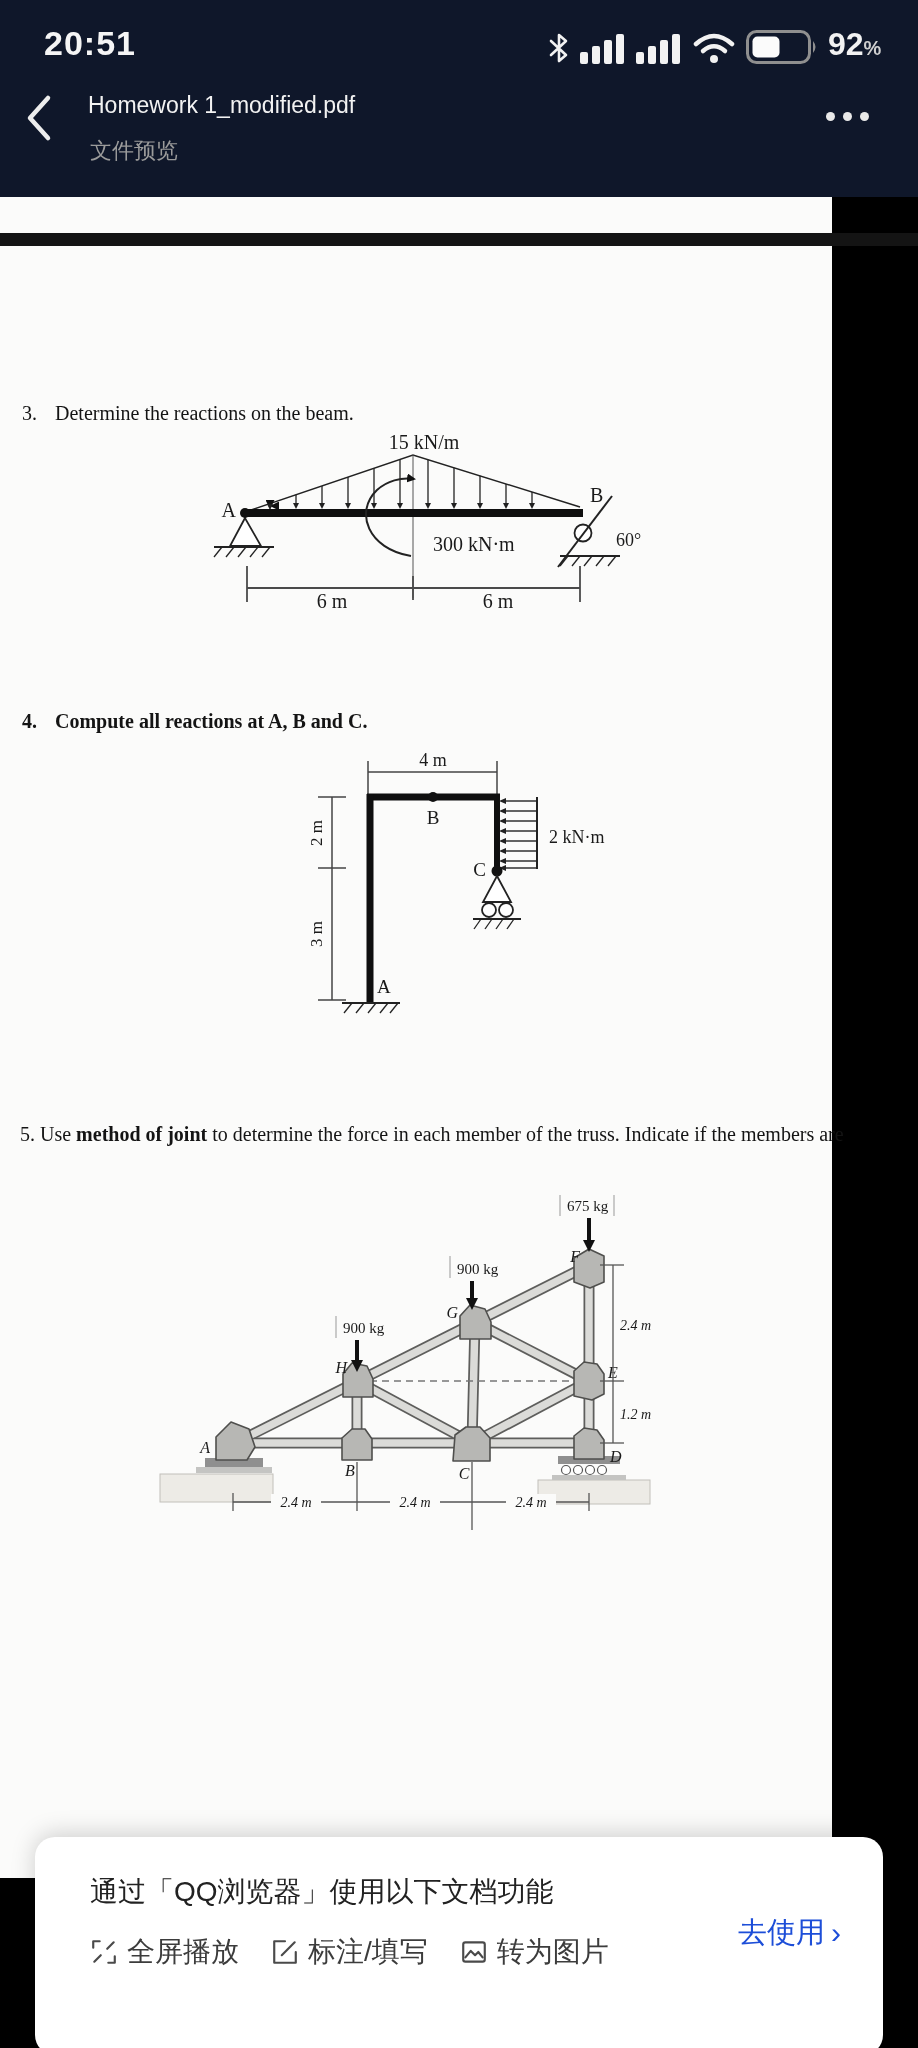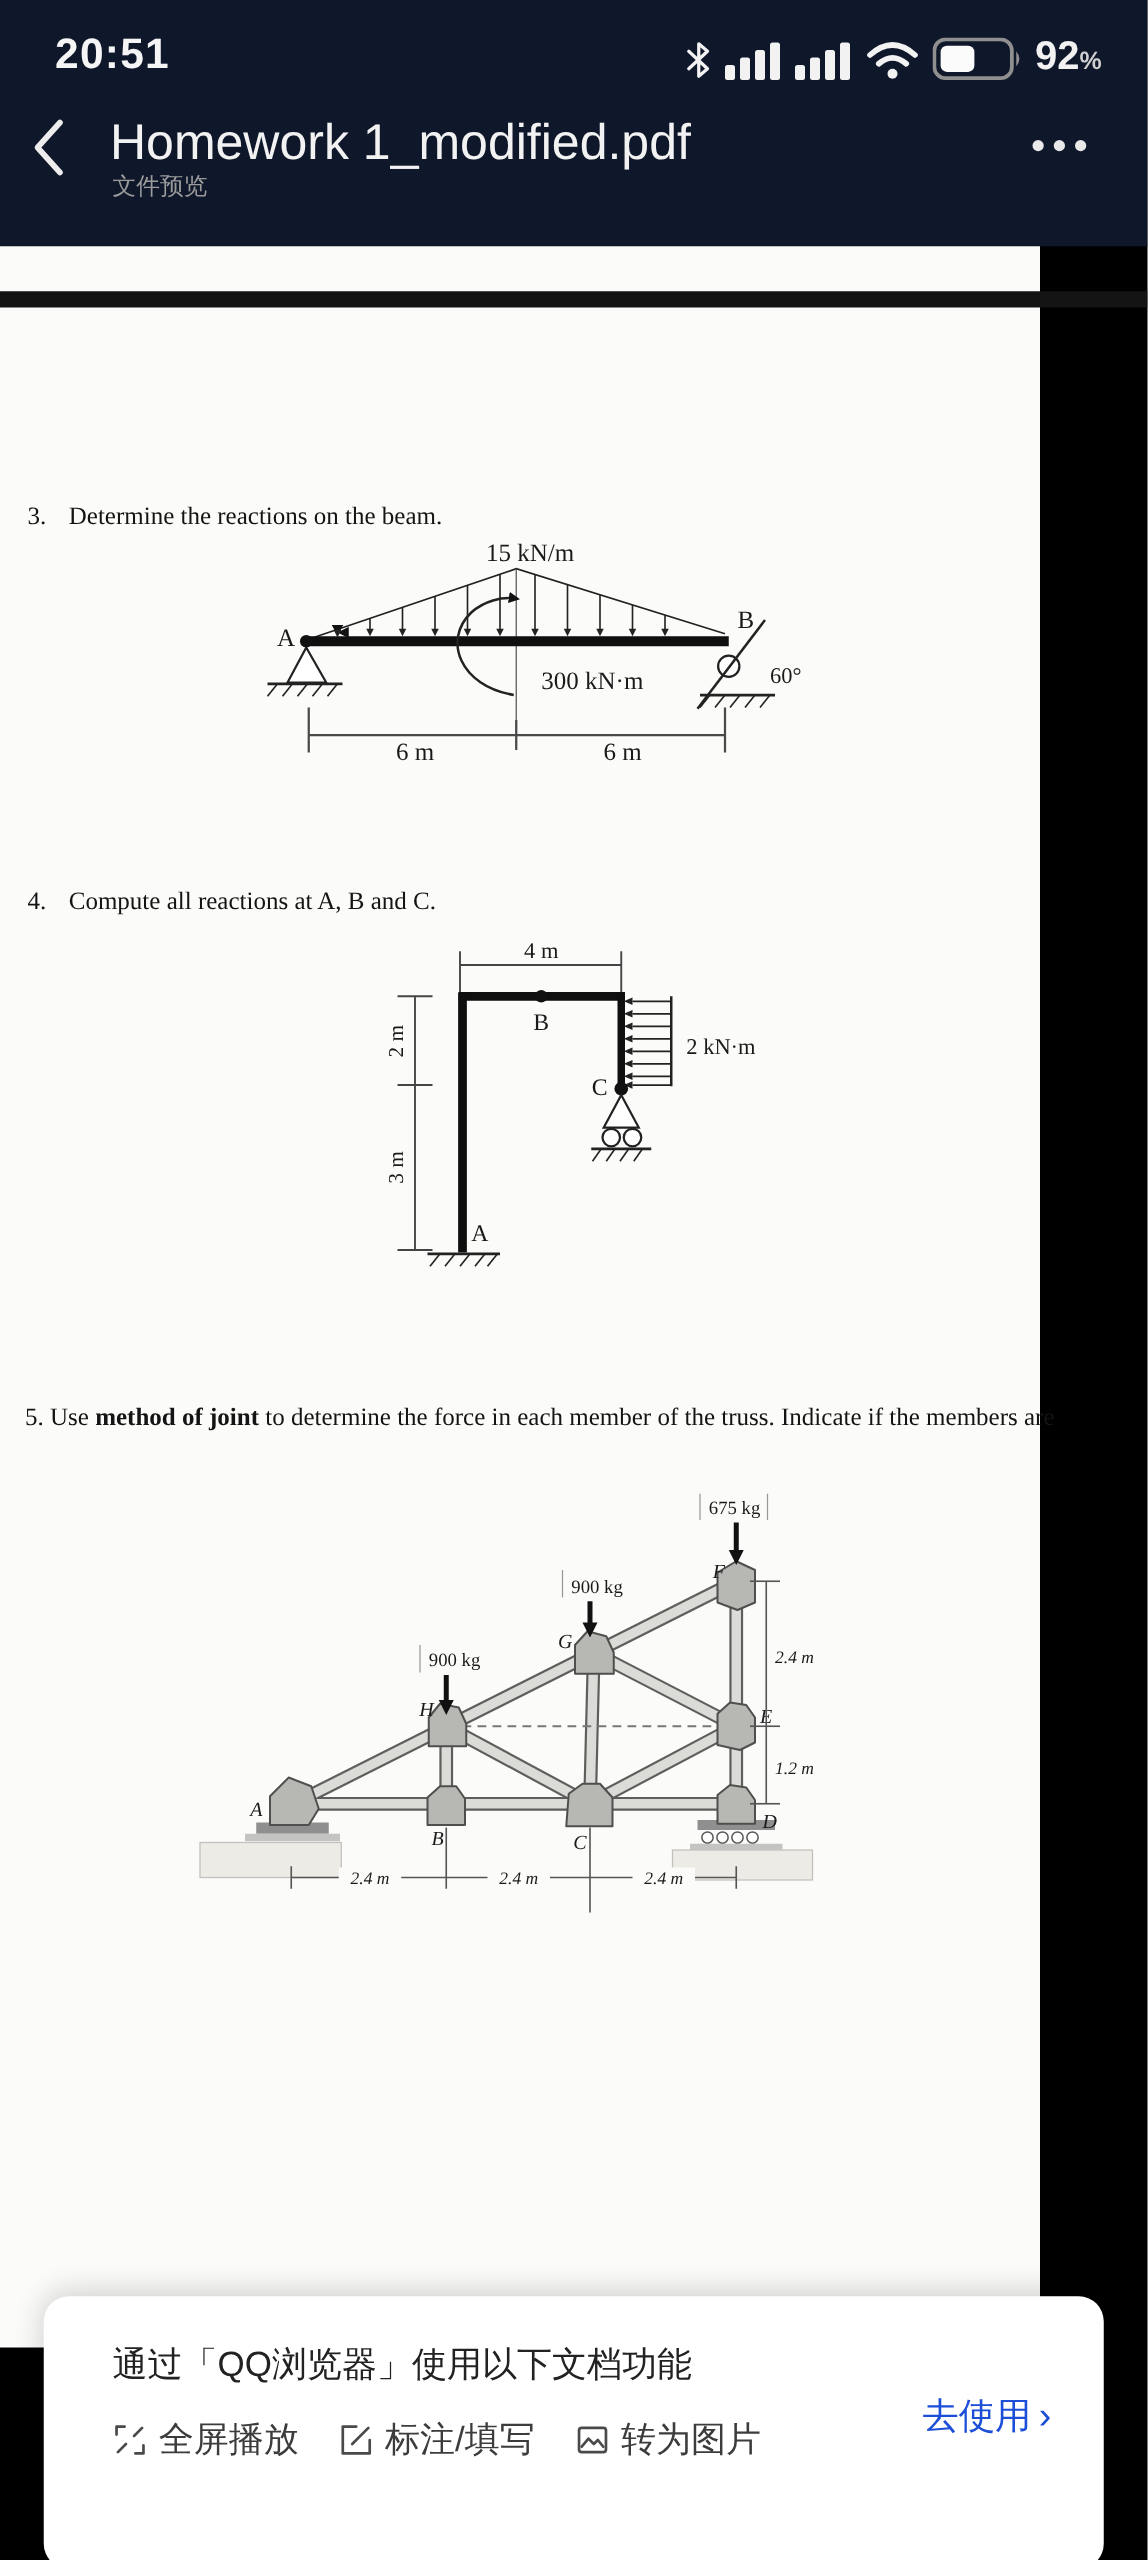--- a/index.html
+++ b/index.html
@@ -7,22 +7,22 @@
        font-family:"Liberation Sans",sans-serif;-webkit-font-smoothing:antialiased;}
   .abs{position:absolute;}
 
   
   #topbar{left:0;top:0;width:918px;height:197px;background:#0f172a;}
   #time{left:44px;top:24px;font-size:34px;font-weight:700;color:#f5f5f5;letter-spacing:1px;}
   #sticons{left:548px;top:28px;width:360px;height:36px;display:flex;align-items:flex-end;gap:10px;}
   #battpct{left:828px;top:26px;color:#f2f2f2;font-size:32px;font-weight:700;}
   #battpct .pct{font-size:20px;font-weight:600;color:#cfcfcf;}
   #backbtn{left:22px;top:92px;width:36px;height:52px;cursor:pointer;}
-  #hdrtitle{left:88px;top:92px;font-size:40px;color:#f2f2f2;}
-  #hdrsub{left:90px;top:136px;font-size:19px;color:#9b9b9b;}
+  #hdrtitle{left:88px;top:92px;font-size:23px;color:#f2f2f2;}
+  #hdrsub{left:90px;top:136px;font-size:22px;color:#9b9b9b;}
   #menubtn{left:826px;top:96px;width:70px;height:40px;display:flex;align-items:center;gap:8px;cursor:pointer;}
   #menubtn i{width:9px;height:9px;border-radius:50%;background:#e9e9e9;display:block;}
 
   
   #page{left:0;top:197px;width:832px;height:1681px;background:#fbfbfa;}
   #pageblackbar{left:0;top:233px;width:918px;height:13px;background:#141414;}
   .ptext{color:#141414;font-family:"Liberation Serif",serif;font-size:20px;}
   #p3text{left:22px;top:402px;}
   #p4text{left:22px;top:710px;}
   .pnum{display:inline-block;width:33px;}
@@ -171,21 +171,21 @@
     <g stroke="#4a4a4a" stroke-width="1.8">
       <line x1="247" y1="588" x2="580" y2="588"></line>
       <line x1="247" y1="566" x2="247" y2="602"></line>
       <line x1="413" y1="576" x2="413" y2="600"></line>
       <line x1="580" y1="566" x2="580" y2="602"></line>
     </g>
     <text x="332" y="608" font-size="20" text-anchor="middle">6 m</text>
     <text x="498" y="608" font-size="20" text-anchor="middle">6 m</text>
   </svg>
 
-  <div id="p4text" class="abs ptext" style="top:513px;">
+  <div id="p4text" class="abs ptext" style="top:513px;font-weight:bold;">
     <span class="pnum">4.</span><span>Compute all reactions at A, B and C.</span>
   </div>
 
   <svg class="abs" style="left:0;top:553px;" width="918" height="280" viewBox="0 750 918 280">
     <g stroke="#444" stroke-width="1.5">
       <line x1="368" y1="772" x2="497" y2="772"></line>
       <line x1="368" y1="761" x2="368" y2="795"></line>
       <line x1="497" y1="761" x2="497" y2="795"></line>
     </g>
     <text x="433" y="766" font-size="18" text-anchor="middle">4 m</text>

